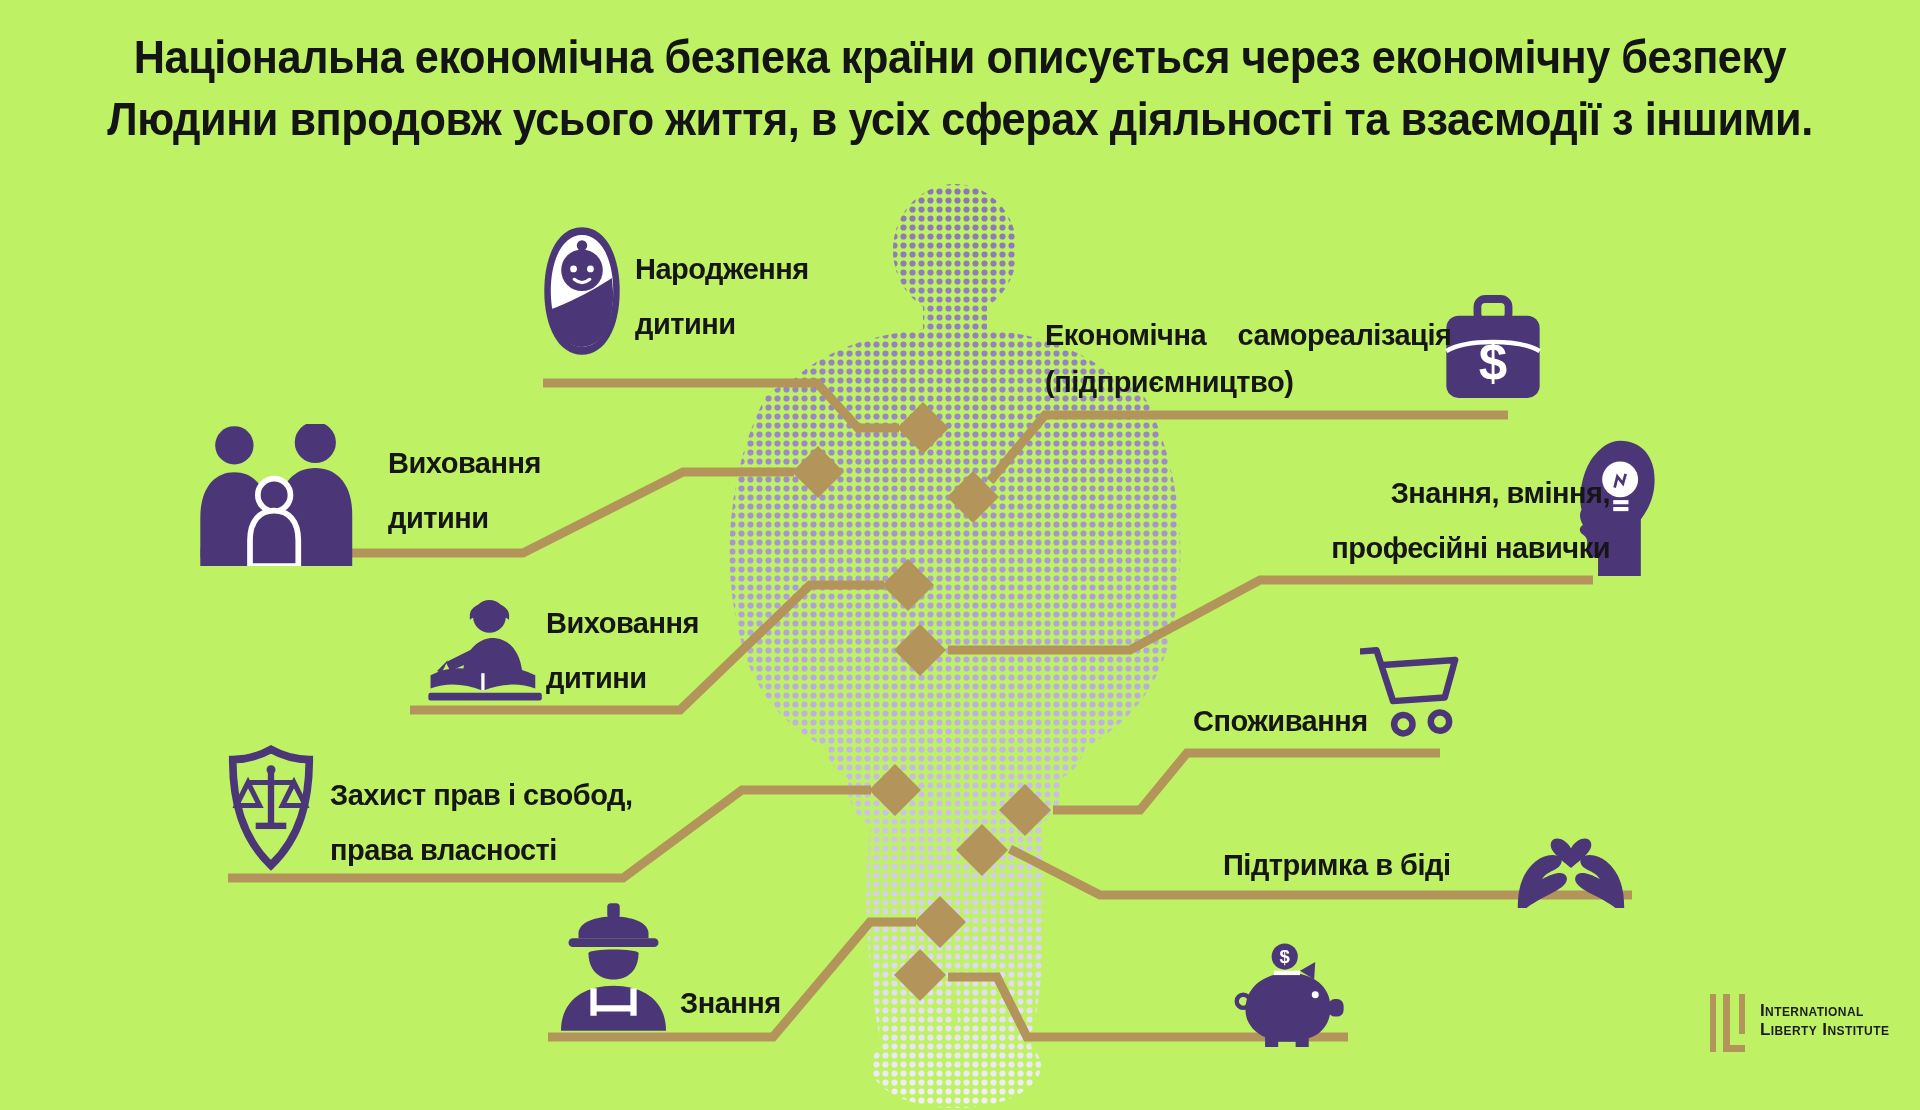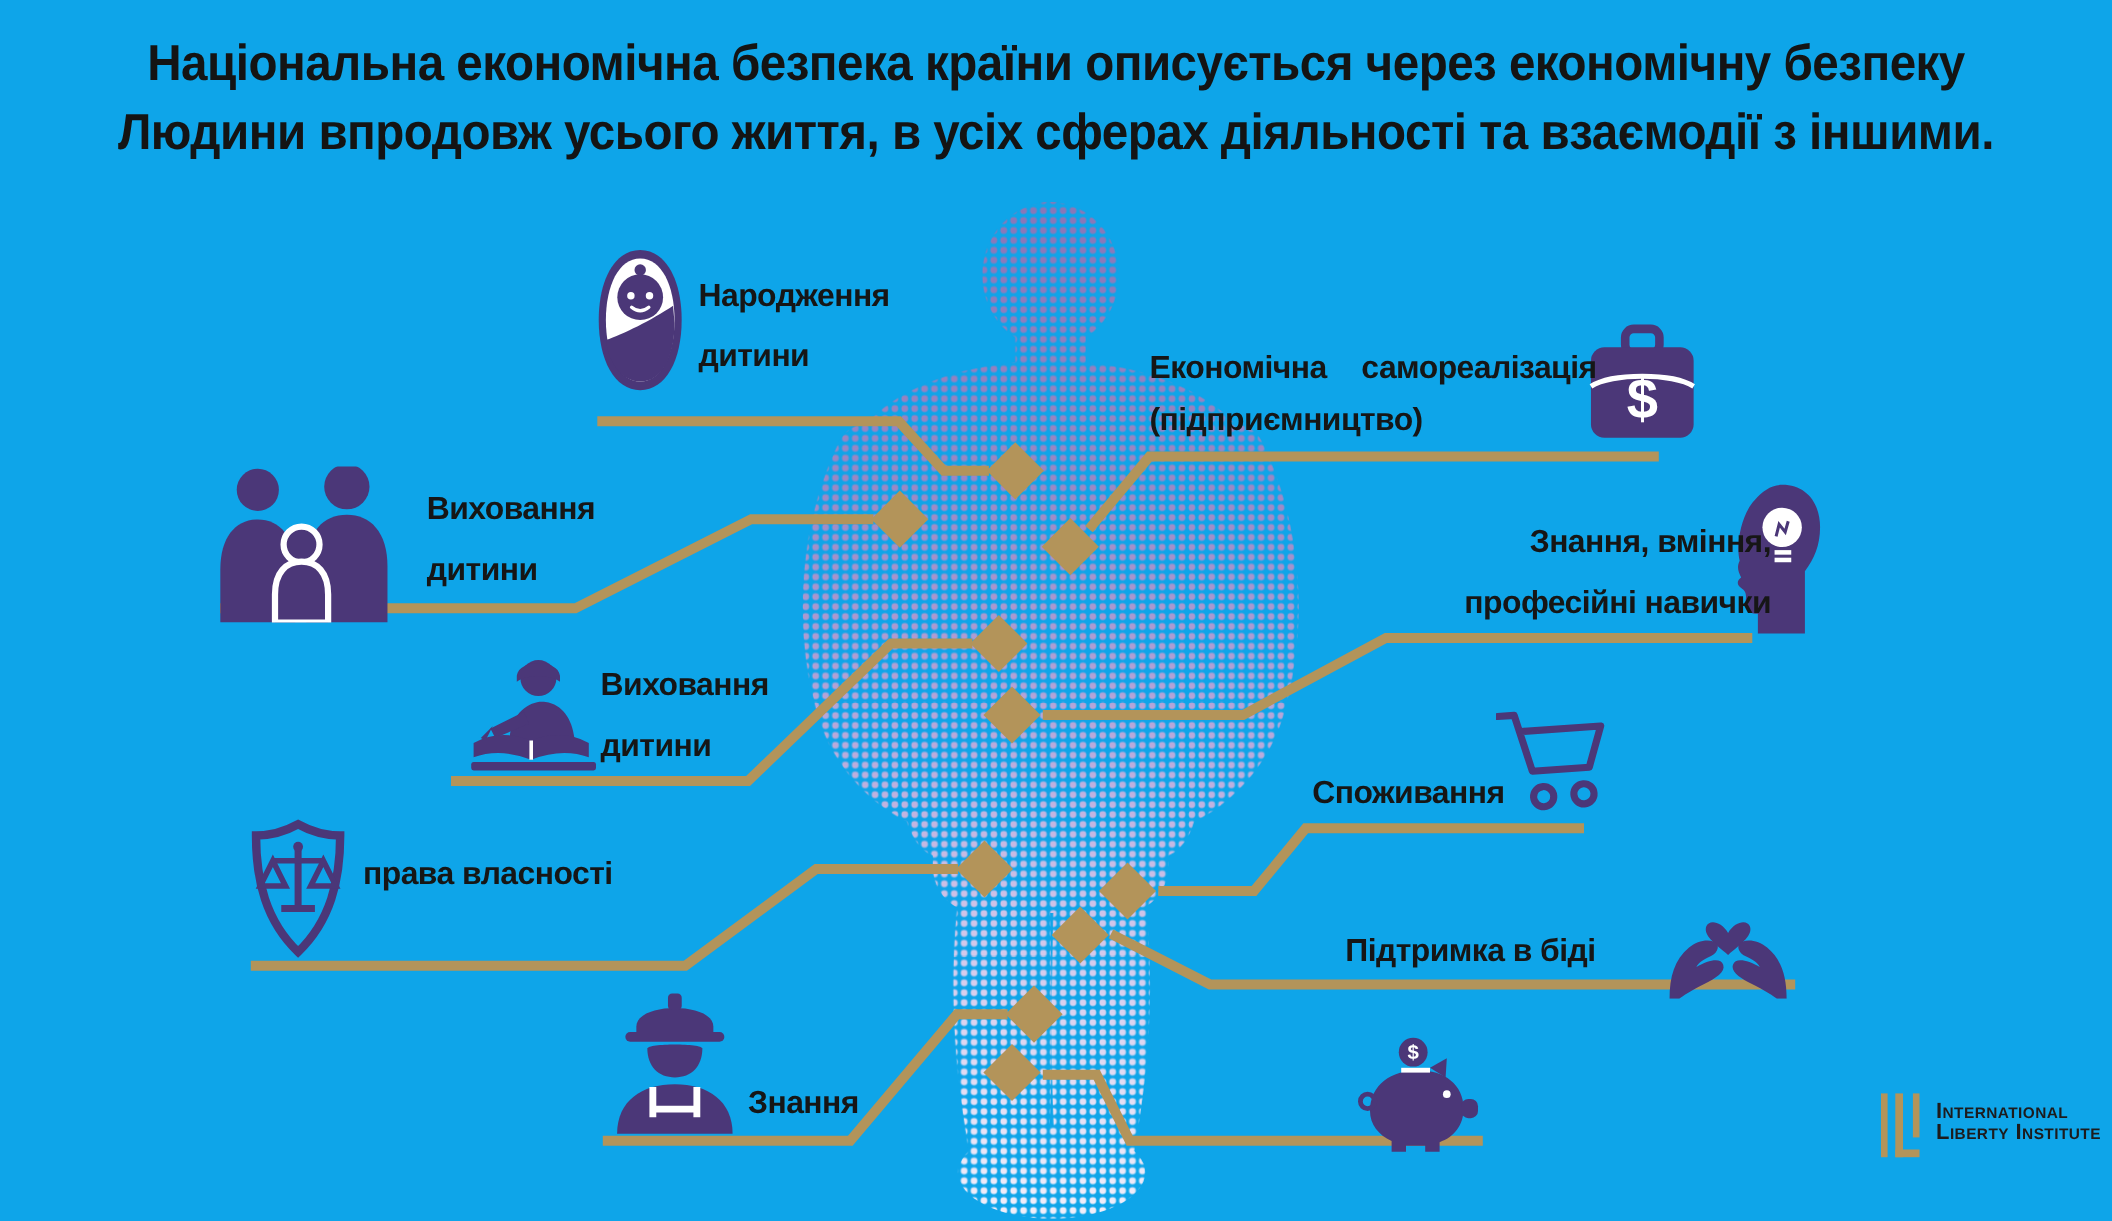--- a/index.html
+++ b/index.html
@@ -1,16 +1,16 @@
 <!DOCTYPE html>
 <html><head>
 <meta charset="utf-8">
 <style>
   html,body{margin:0;padding:0;background:#fff;}
-  .canvas{position:relative;width:1920px;height:1110px;background:#0ea5e9;overflow:hidden;
+  .canvas{position:relative;width:1920px;height:1110px;background:#bef264;overflow:hidden;
           font-family:"Liberation Sans","DejaVu Sans",sans-serif;}
 
   
   .title{position:absolute;top:26px;left:0;width:1920px;text-align:center;
          font-weight:bold;font-size:46px;line-height:62px;color:#141414;
          letter-spacing:-0.5px;transform:scaleX(.94);transform-origin:center;}
 
   
   .silhouette{position:absolute;left:620px;top:178px;width:600px;height:930px;}
 
@@ -49,21 +49,21 @@
   .icon text{font-family:"Liberation Sans","DejaVu Sans",sans-serif;}
 
   
   .logo{position:absolute;left:1710px;top:994px;width:200px;height:64px;}
   .mono{position:absolute;left:0;top:0;width:38px;height:58px;}
   .mono i{position:absolute;background:#b3945a;display:block;}
   .m1{left:0;top:0;width:6px;height:58px}
   .m2{left:13px;top:0;width:7px;height:58px}
   .m2f{left:13px;top:51px;width:22px;height:7px}
   .m3{left:29px;top:0;width:6px;height:40px}
-  .logo-text{position:absolute;left:50px;top:7px;font-weight:bold;font-size:20px;
+  .logo-text{position:absolute;left:50px;top:7px;font-weight:bold;font-size:17px;
              line-height:19px;letter-spacing:.4px;color:#1d1b1c;
              font-variant:small-caps;white-space:nowrap;}
 </style>
 </head>
 <body>
 
 <div class="canvas">
 
   <div class="title">
     <div>Національна економічна безпека країни описується через економічну безпеку</div>
@@ -230,20 +230,21 @@
   </div>
   <div class="label lb-vyk">
     <div>Виховання</div>
     <div>дитини</div>
   </div>
   <div class="label lb-nav">
     <div>Виховання</div>
     <div>дитини</div>
   </div>
   <div class="label lb-zak">
+    <div>Захист прав і свобод,</div>
     <div>права власності</div>
   </div>
   <div class="label lb-pra">
     <div>Знання</div>
   </div>
   <div class="label lb-eko">
     <div class="wide-gap">Економічна самореалізація</div>
     <div>(підприємництво)</div>
   </div>
   <div class="label lb-zn">

